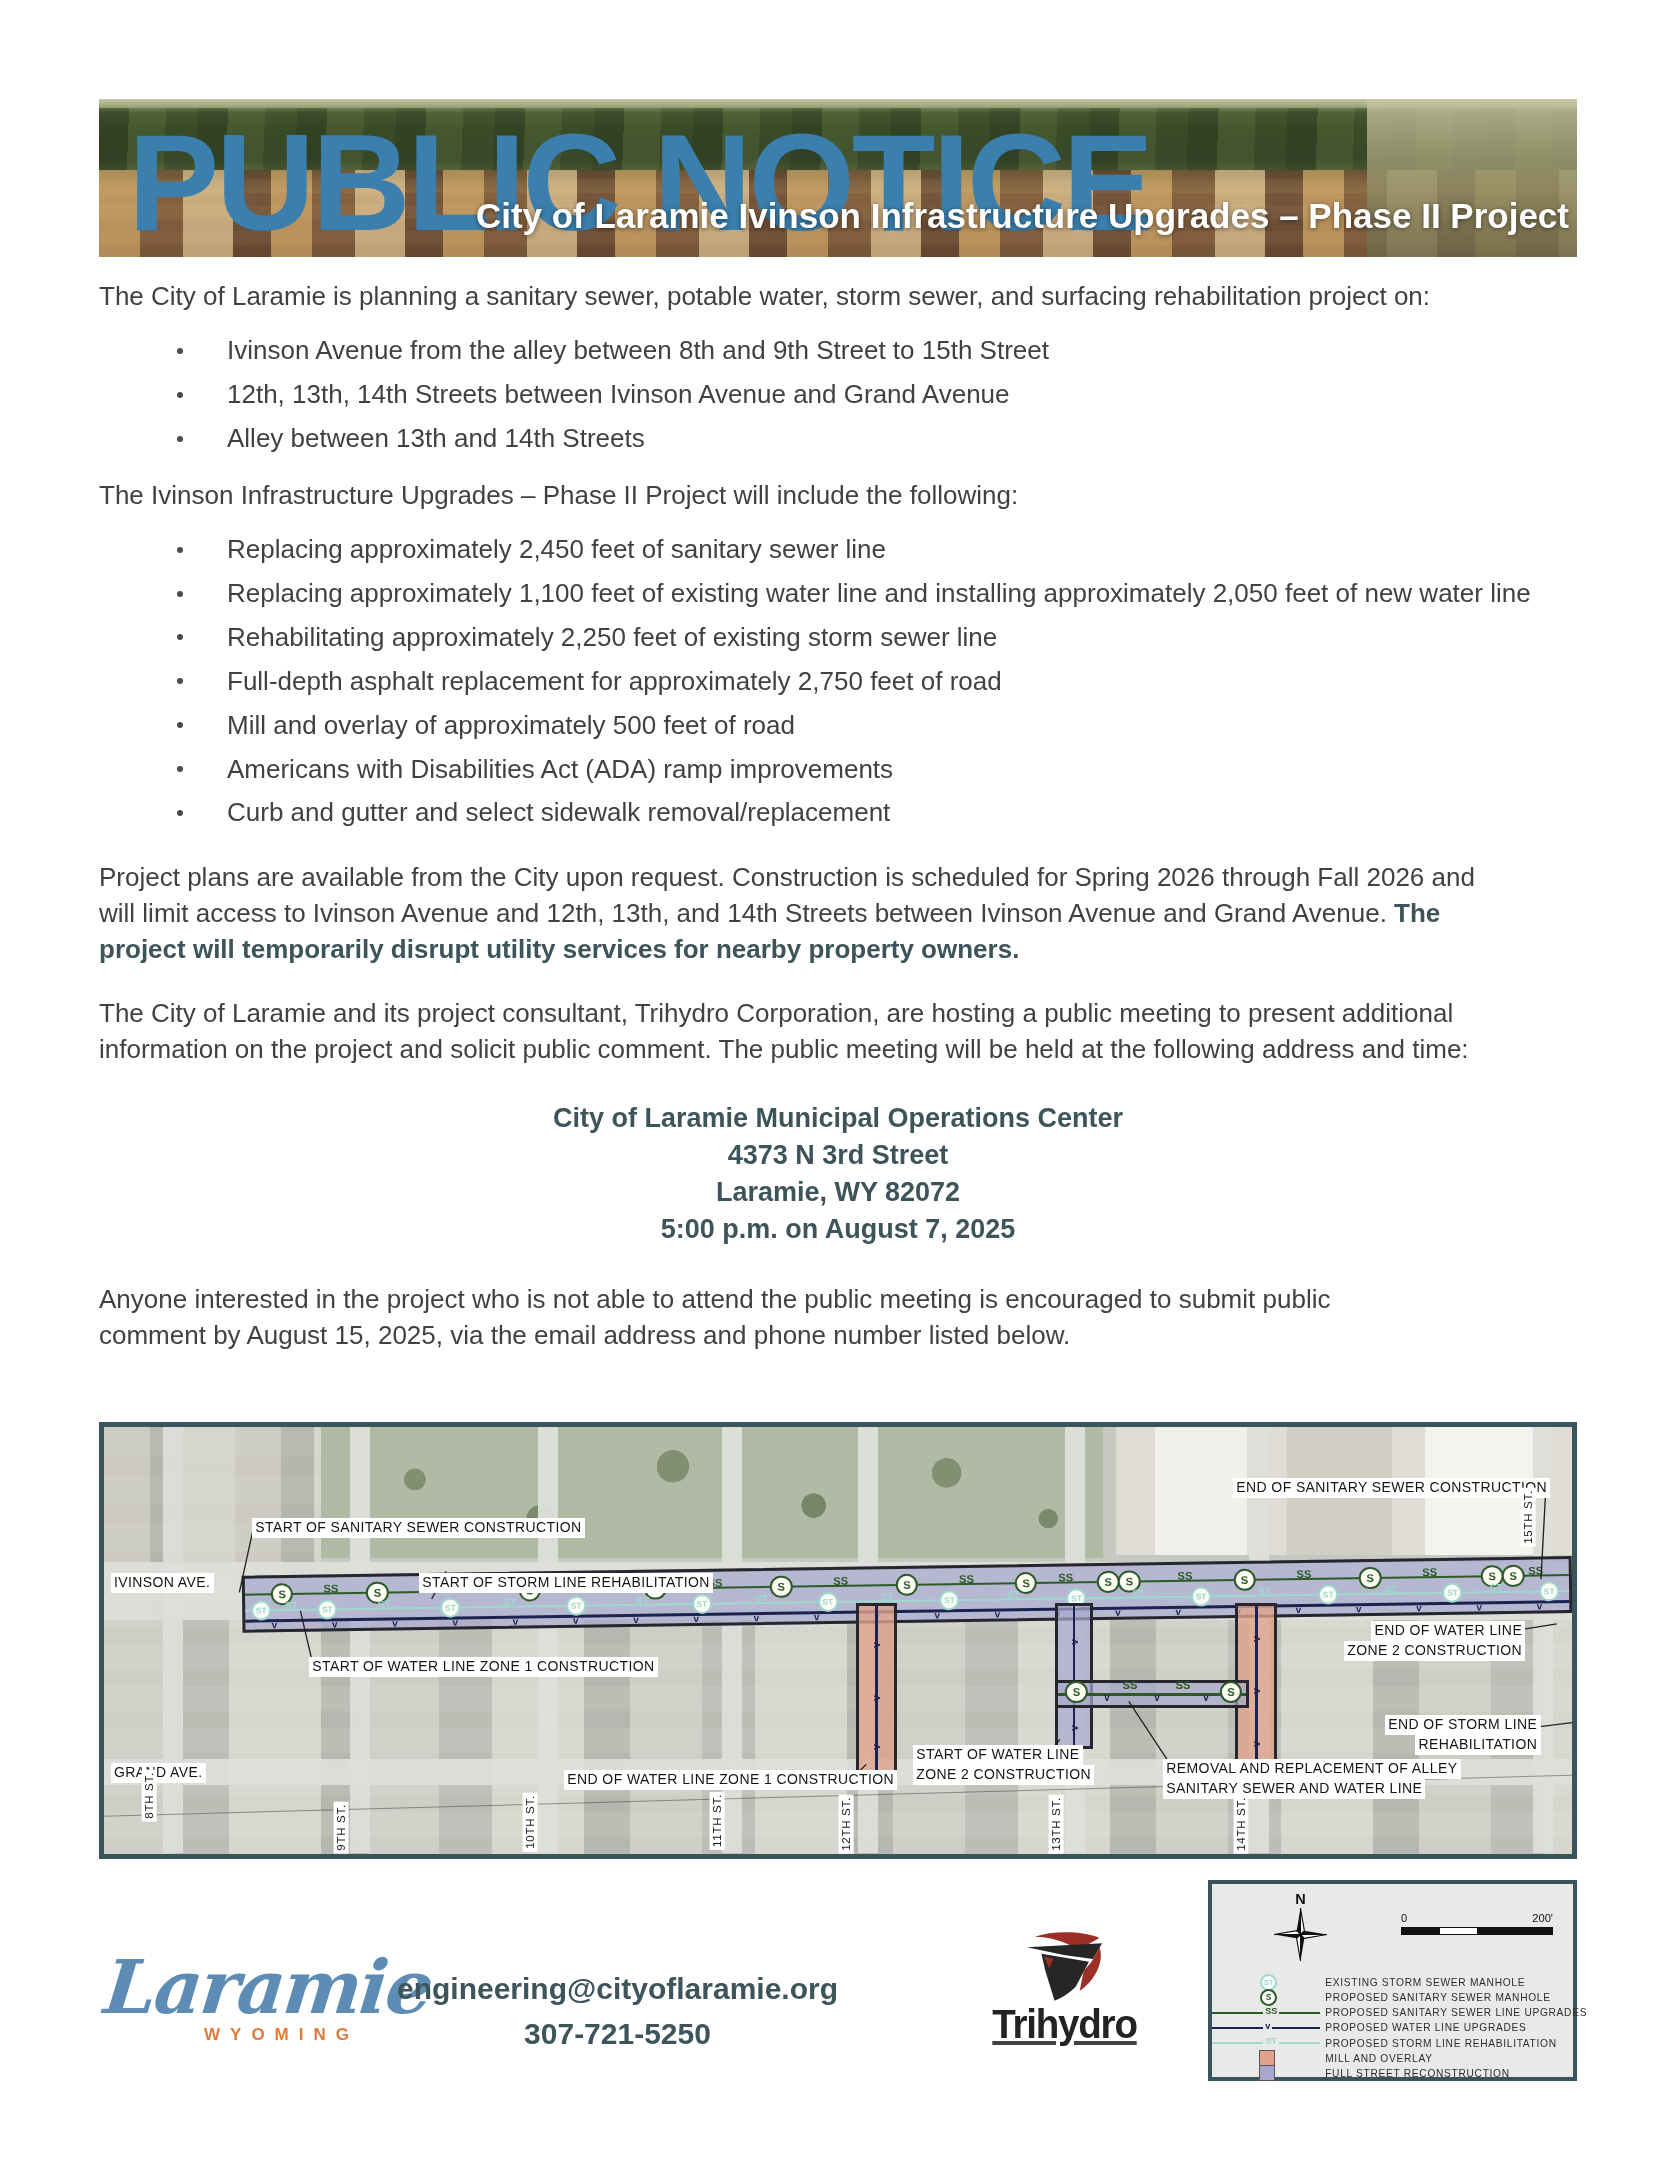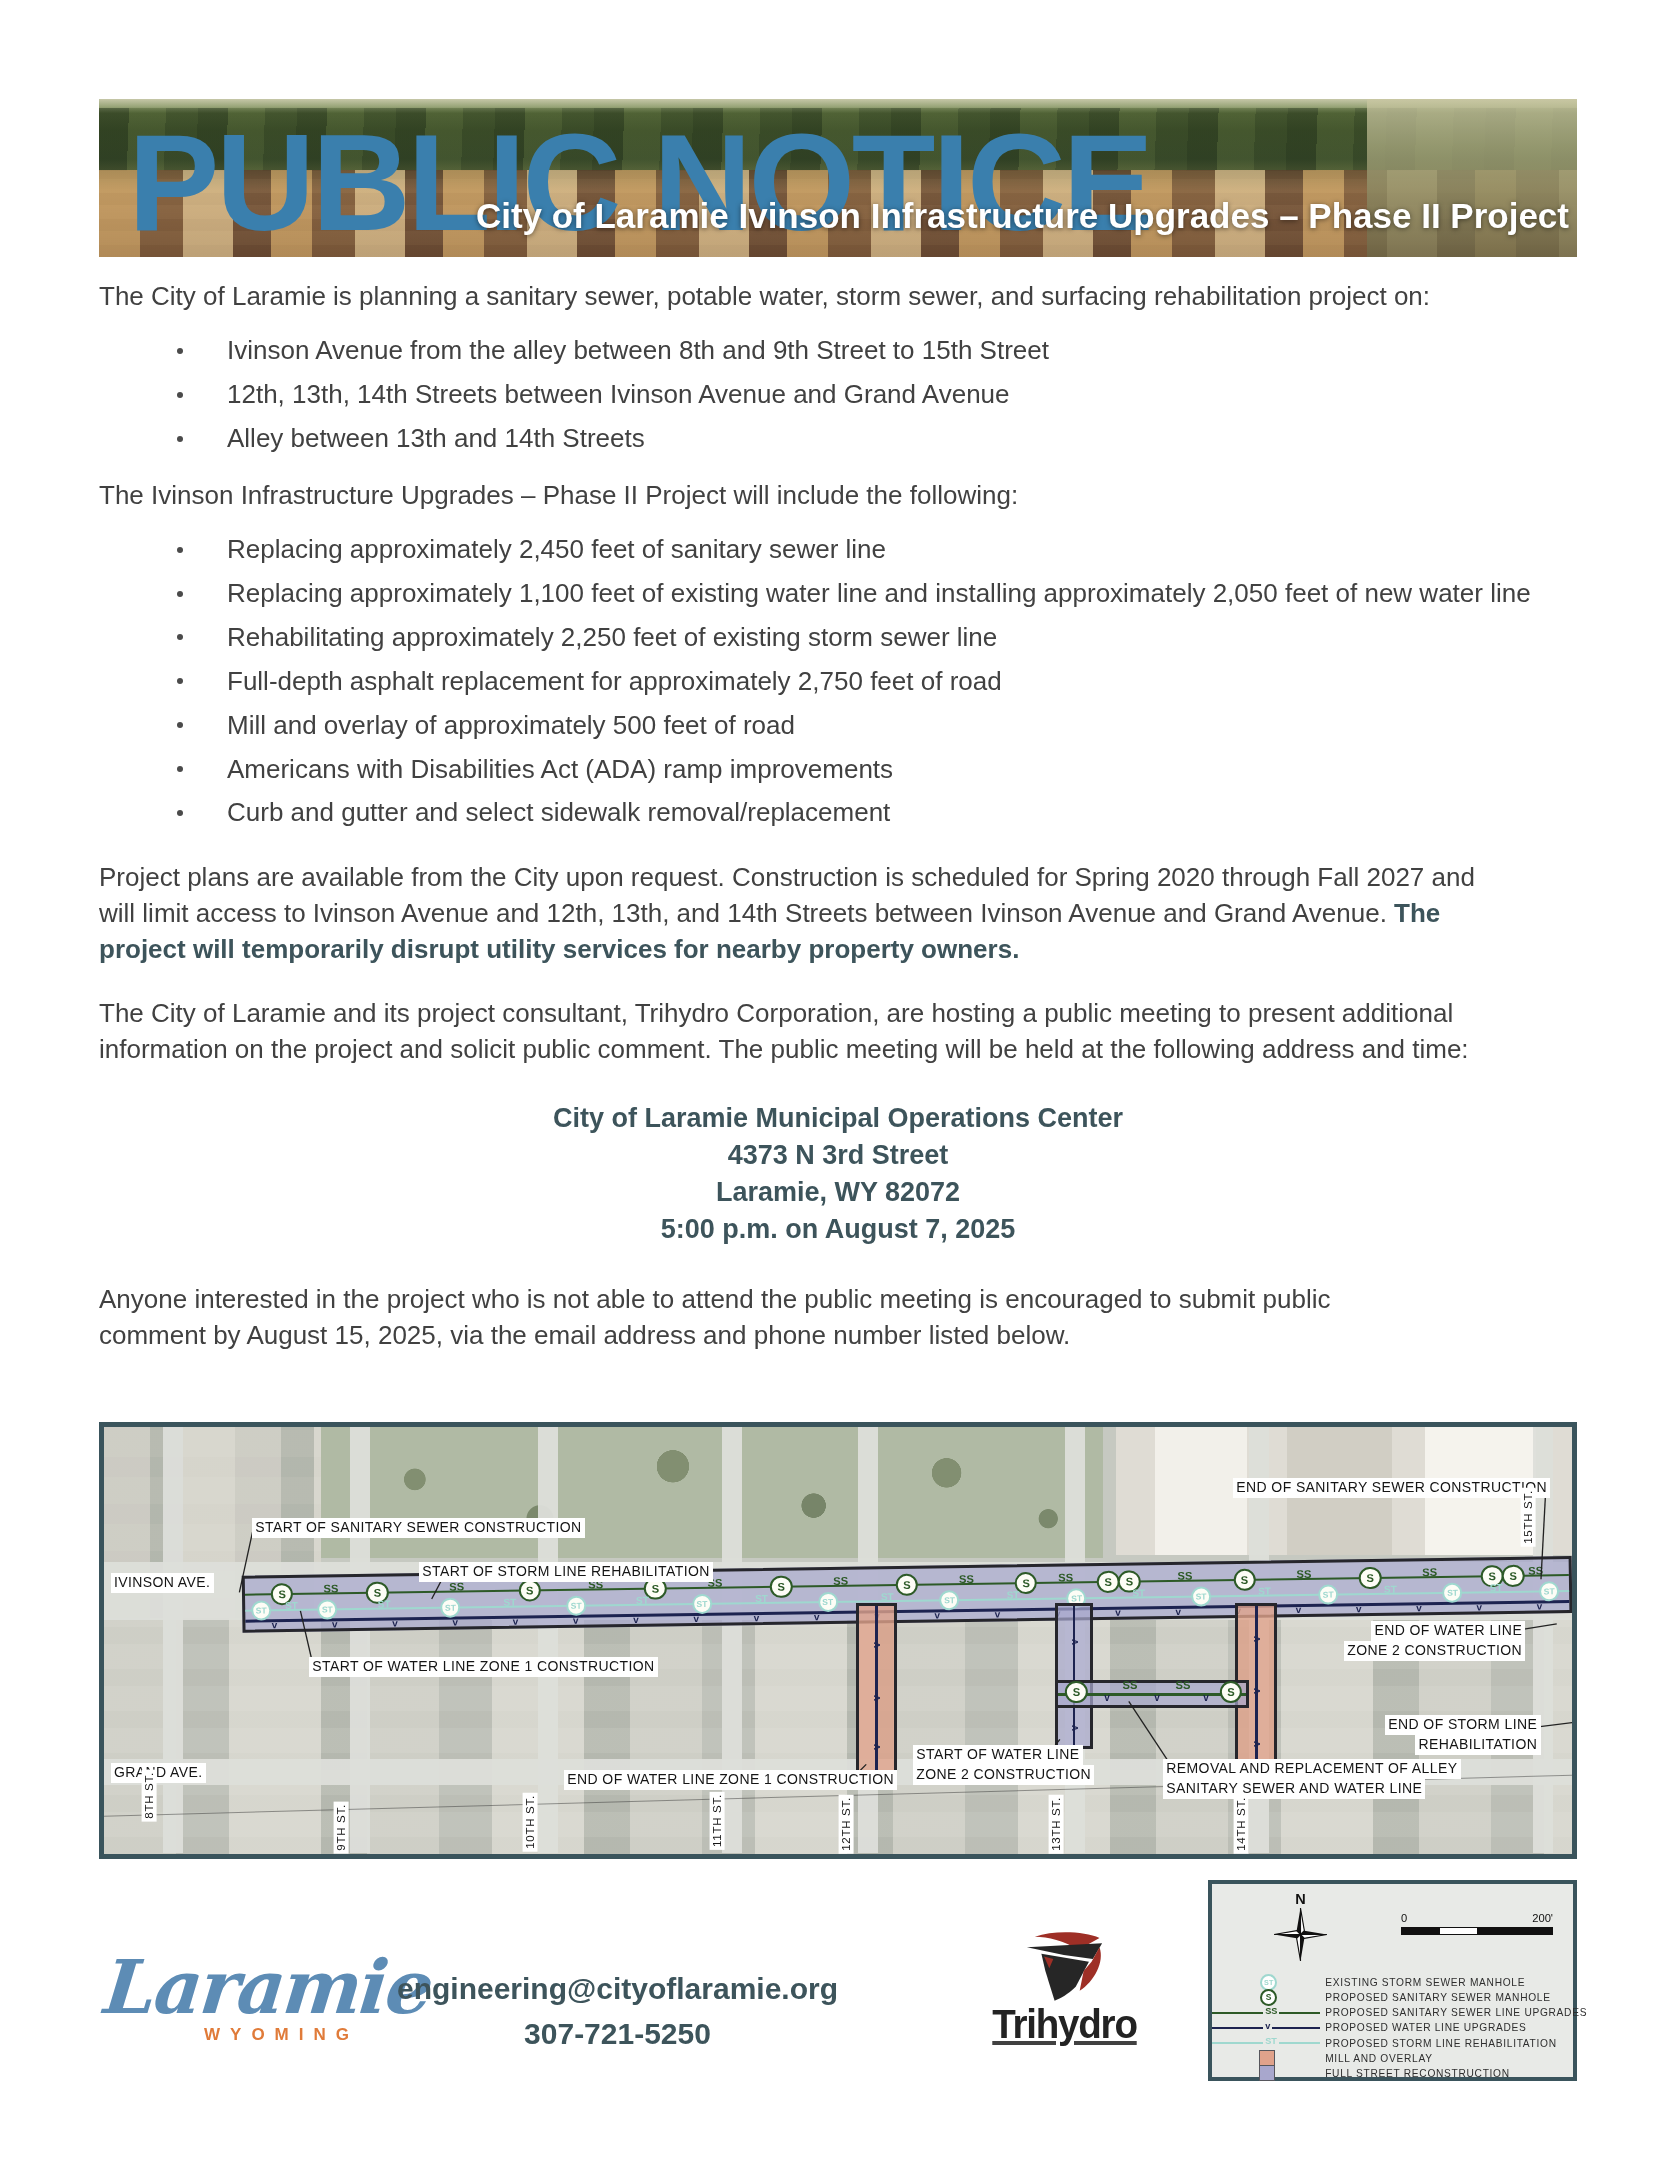--- a/index.html
+++ b/index.html
@@ -160,21 +160,21 @@
     <ul class="bullets">
         <li><span class="blt"></span><span class="blt-text">Replacing approximately 2,450 feet of sanitary sewer line</span></li>
         <li><span class="blt"></span><span class="blt-text">Replacing approximately 1,100 feet of existing water line and installing approximately 2,050 feet of new water line</span></li>
         <li><span class="blt"></span><span class="blt-text">Rehabilitating approximately 2,250 feet of existing storm sewer line</span></li>
         <li><span class="blt"></span><span class="blt-text">Full-depth asphalt replacement for approximately 2,750 feet of road</span></li>
         <li><span class="blt"></span><span class="blt-text">Mill and overlay of approximately 500 feet of road</span></li>
         <li><span class="blt"></span><span class="blt-text">Americans with Disabilities Act (ADA) ramp improvements</span></li>
         <li><span class="blt"></span><span class="blt-text">Curb and gutter and select sidewalk removal/replacement</span></li>
       </ul>
 
-    <p class="p-plans"><span>Project plans are available from the City upon request. Construction is scheduled for Spring 2020 through Fall 2027 and will limit access to Ivinson Avenue and 12th, 13th, and 14th Streets between Ivinson Avenue and Grand Avenue. </span><span class="bold-tail">The project will temporarily disrupt utility services for nearby property owners.</span></p>
+    <p class="p-plans"><span>Project plans are available from the City upon request. Construction is scheduled for Spring 2026 through Fall 2026 and will limit access to Ivinson Avenue and 12th, 13th, and 14th Streets between Ivinson Avenue and Grand Avenue. </span><span class="bold-tail">The project will temporarily disrupt utility services for nearby property owners.</span></p>
 
     <p class="p-meet">The City of Laramie and its project consultant, Trihydro Corporation, are hosting a public meeting to present additional information on the project and solicit public comment. The public meeting will be held at the following address and time:</p>
 
     <div class="meeting">
       <div>City of Laramie Municipal Operations Center</div>
       <div>4373 N 3rd Street</div>
       <div>Laramie, WY 82072</div>
       <div>5:00 p.m. on August 7, 2025</div>
     </div>
 
@@ -320,21 +320,21 @@
           <polyline points="1142,532 1160,514"></polyline>
           <polyline points="1438,498 1455,476"></polyline>
           <polyline points="1622,512 1560,418"></polyline>
         </g>
       </svg>
 
       <div class="map-annot" id="map-annot">
           <div class="map-callout" style="left: 148px; top: 91px;">
             <div class="callout-line">START OF SANITARY SEWER CONSTRUCTION</div>
           </div>
-          <div class="map-callout" style="left: 315px; top: 135px; text-align: right;">
+          <div class="map-callout" style="left: 315px; top: 146px; text-align: right;">
             <div class="callout-line">START OF STORM LINE REHABILITATION</div>
           </div>
           <div class="map-callout" style="left: 1129px; top: 51px;">
             <div class="callout-line">END OF SANITARY SEWER CONSTRUCTION</div>
           </div>
           <div class="map-callout right" style="left: 1240px; top: 194px;">
             <div class="callout-line">END OF WATER LINE</div>
             <div class="callout-line">ZONE 2 CONSTRUCTION</div>
           </div>
           <div class="map-callout right" style="left: 1281px; top: 288px;">

